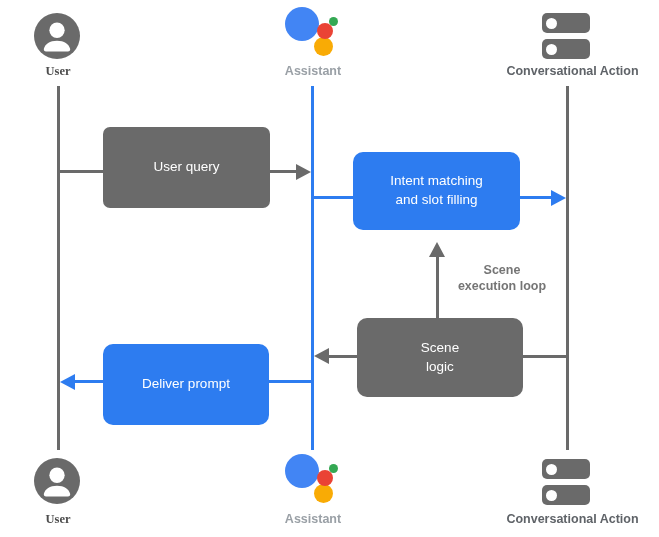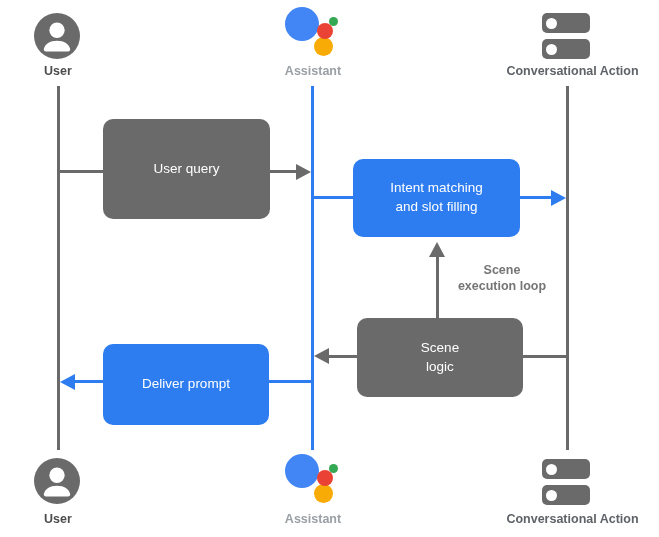--- a/index.html
+++ b/index.html
@@ -26,22 +26,22 @@
   .lifeline.blue{background:var(--flow_blue);}
   .ll-user{left:57px;}
   .ll-assistant{left:311px;}
   .ll-action{left:566px;}
 
   
   .flowbox{position:absolute;z-index:3;border-radius:10px;display:flex;align-items:center;justify-content:center;
            color:#fff;font-size:13.5px;line-height:1.4;text-align:center;white-space:pre-line;}
   .flowbox.gray{background:var(--box_gray);}
   .flowbox.blue{background:var(--flow_blue);}
-  .bx-user-query{left:103px;top:119px;width:167px;height:100px;}
-  .bx-intent{left:353px;top:159px;width:167px;height:78px;}
+  .bx-user-query{left:103px;top:127px;width:167px;height:81px;border-radius:7px;}
+  .bx-intent{left:353px;top:152px;width:167px;height:78px;}
   .bx-scene-logic{left:357px;top:318px;width:166px;height:79px;}
   .bx-deliver{left:103px;top:344px;width:166px;height:81px;}
 
   
   .hline{position:absolute;height:3px;z-index:2;}
   .vline{position:absolute;width:3px;z-index:2;}
   .hline.gray,.vline.gray{background:var(--box_gray);}
   .hline.blue,.vline.blue{background:var(--flow_blue);}
   .ln-query{left:57px;top:170px;width:240px;}
   .ln-intent{left:311px;top:196px;width:240px;}
@@ -61,21 +61,21 @@
   .ah-loop{left:429px;top:242px;}
   .ah-scene{left:314px;top:348px;}
   .ah-deliver{left:60px;top:374px;}
 
   
   .annotation{position:absolute;left:432px;top:263px;width:140px;text-align:center;
               font-size:12.5px;font-weight:bold;color:var(--annotation_gray);line-height:1.25;white-space:pre-line;z-index:2;}
 
   
   .actor-label{position:absolute;text-align:center;font-size:12.5px;font-weight:bold;z-index:2;}
-  .actor-label.dark{color:var(--label_dark);}
+  .actor-label.dark{color:var(--label_dark);font-family:Liberation Serif, serif;}
   .actor-label.light{color:var(--label_light);}
   .actor-label.medium{color:var(--label_medium);}
   .lbl-user-top{left:0;top:64px;width:116px;}
   .lbl-assistant-top{left:253px;top:64px;width:120px;}
   .lbl-action-top{left:490px;top:64px;width:165px;}
   .lbl-user-bottom{left:0;top:512px;width:116px;}
   .lbl-assistant-bottom{left:253px;top:512px;width:120px;}
   .lbl-action-bottom{left:490px;top:512px;width:165px;}
 
   

